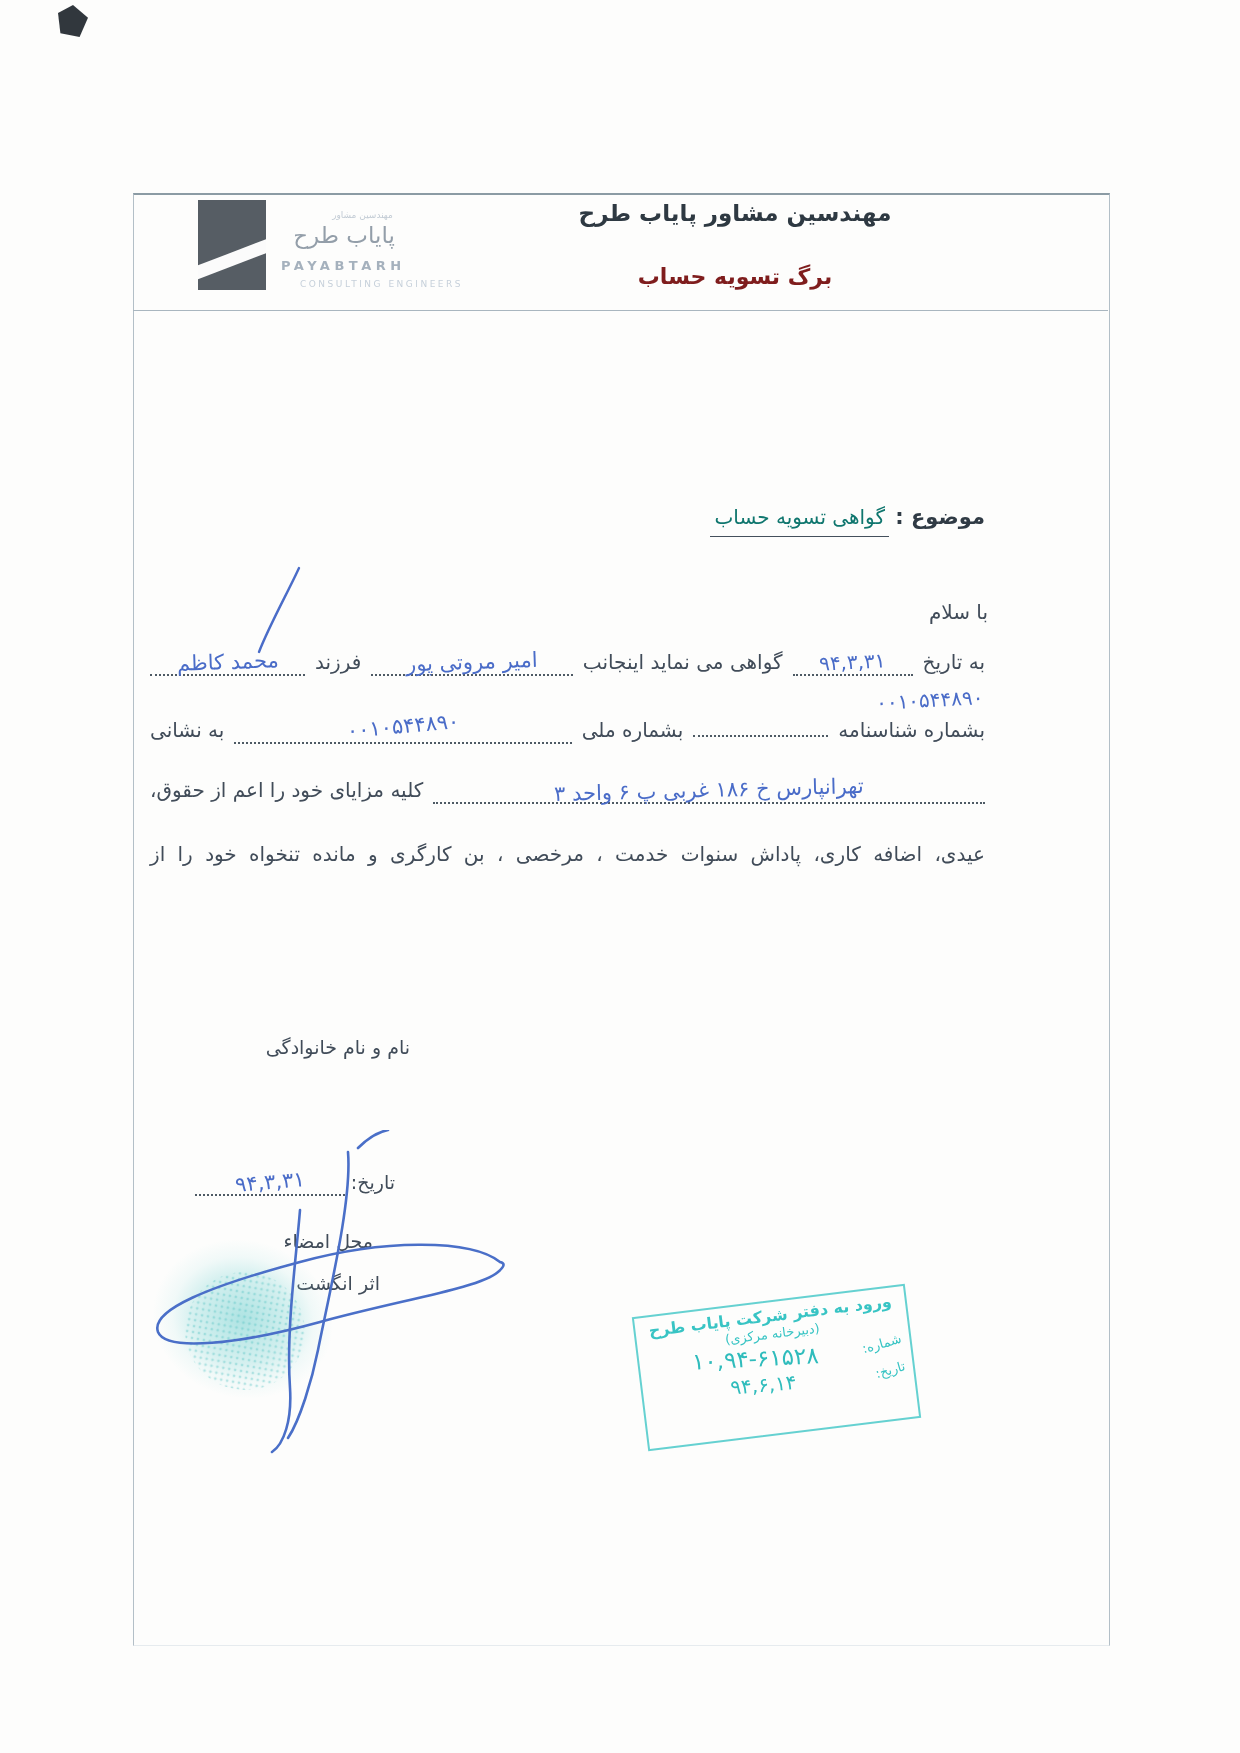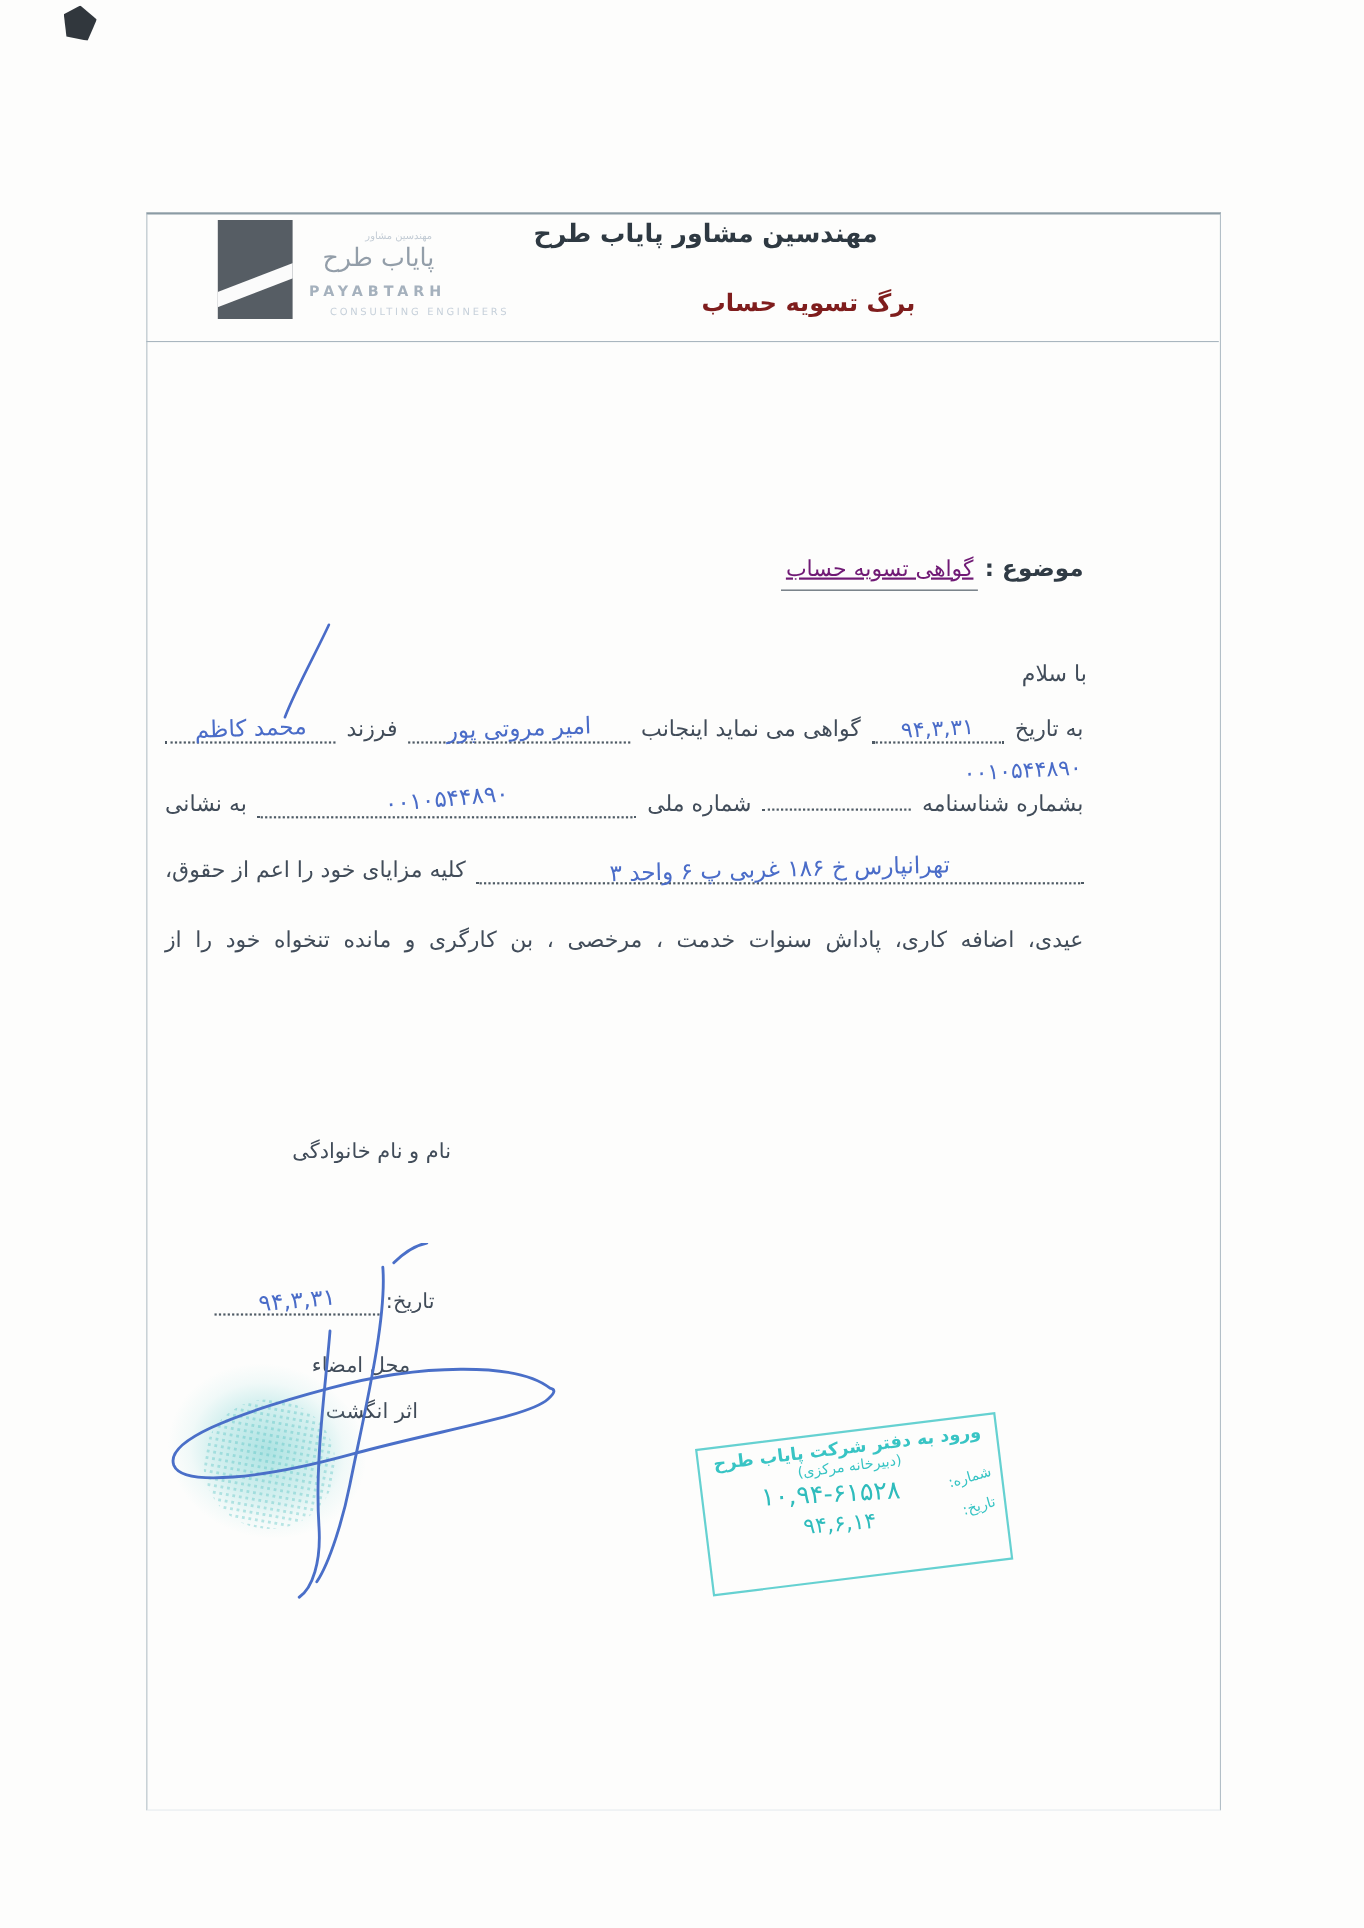--- a/index.html
+++ b/index.html
@@ -12,40 +12,40 @@
   
   .scan-mark{position:absolute;left:58px;top:5px;width:30px;height:32px;background:#20262c;
     clip-path:polygon(0% 25%,50% 0%,100% 40%,72% 100%,8% 88%);opacity:.92;}
   
   .frame{position:absolute;left:133px;top:193px;width:975px;height:1450px;
     border-left:1.5px solid #b3bfc7;border-right:1.5px solid #b3bfc7;
     border-top:2px solid #8b9ba4;border-bottom:1px solid #e6ebee;}
   .header-divider{position:absolute;left:133px;top:310px;width:975px;height:0;
     border-top:1.5px solid #a9b6bf;}
   
-  .org-title{position:absolute;left:485px;top:200px;width:500px;text-align:left;
+  .org-title{position:absolute;left:485px;top:200px;width:500px;text-align:center;
     direction:rtl;font-size:23px;font-weight:bold;color:#2e3942;}
   .doc-title{position:absolute;left:485px;top:264px;width:500px;text-align:center;
     direction:rtl;font-size:22px;font-weight:bold;color:#7f1d1d;}
   .logo-square{position:absolute;left:198px;top:200px;width:68px;height:90px;
     background:#565d64;overflow:hidden;}
   .logo-stripe{position:absolute;left:-10px;top:52px;width:92px;height:13px;
     background:#fbfbfb;transform:rotate(-21deg);}
   .logo-fa-small{position:absolute;left:315px;top:210px;width:95px;text-align:center;
     direction:rtl;font-size:9px;color:#c2cbd4;}
   .logo-fa-name{position:absolute;left:288px;top:222px;width:112px;text-align:center;
     direction:rtl;font-size:23px;font-weight:normal;color:#939ea9;}
   .logo-latin{position:absolute;left:281px;top:258px;font-size:13px;letter-spacing:4.5px;
     color:#a5b1bd;font-weight:600;}
   .logo-latin-sub{position:absolute;left:300px;top:279px;font-size:9px;letter-spacing:2.5px;
     color:#c6d0da;}
   
   .subject{position:absolute;right:255px;top:505px;direction:rtl;font-size:20px;}
   .subject .lbl{font-weight:bold;color:#303b45;font-size:21px;}
-  .subject .val{color:#701a75;border-bottom:1.5px solid #44505c;padding:0 4px 7px 4px;text-decoration:underline;}
+  .subject .val{color:#0f766e;border-bottom:1.5px solid #44505c;padding:0 4px 7px 4px;}
   
   .salutation{position:absolute;right:252px;top:600px;direction:rtl;font-size:20px;}
   .bodyline{position:absolute;left:150px;width:835px;direction:rtl;font-size:20px;
     display:flex;align-items:baseline;gap:10px;white-space:nowrap;}
   .jline{position:absolute;left:150px;width:835px;direction:rtl;font-size:20px;
     text-align:justify;text-align-last:justify;}
   .endline{position:absolute;right:255px;top:955px;direction:rtl;font-size:20px;}
   .fill{border-bottom:2px dotted #4e5a64;text-align:center;position:relative;}
   .fill-blank{display:inline-block;width:135px;height:20px;align-self:baseline;
     border-bottom:2px dotted #4e5a64;}
@@ -123,21 +123,21 @@
     <span class="fill grow13"><span class="hw hw-name">امیر مروتی پور</span></span>
     <span>فرزند</span>
     <span class="fill grow1"><span class="hw hw-father">محمد کاظم</span></span>
   </div>
 
   <div class="bodyline" style="top:715px;">
     <span>بشماره شناسنامه</span>
     <span class="fill-blank">
         <span class="hw hw-float">۰۰۱۰۵۴۴۸۹۰</span>
       </span>
-    <span>شماره ملی</span>
+    <span>بشماره ملی</span>
     <span class="fill grow1"><span class="hw hw-nid">۰۰۱۰۵۴۴۸۹۰</span></span>
     <span>به نشانی</span>
   </div>
 
   <div class="bodyline" style="top:778px;">
     <span class="fill grow16"><span class="hw hw-addr">تهرانپارس خ ۱۸۶ غربی پ ۶ واحد ۳</span></span>
     <span>کلیه مزایای خود را اعم از حقوق،</span>
   </div>
 
   <div class="jline" style="top:842px;">عیدی، اضافه کاری، پاداش سنوات خدمت ، مرخصی ، بن کارگری و مانده تنخواه خود را از</div>

